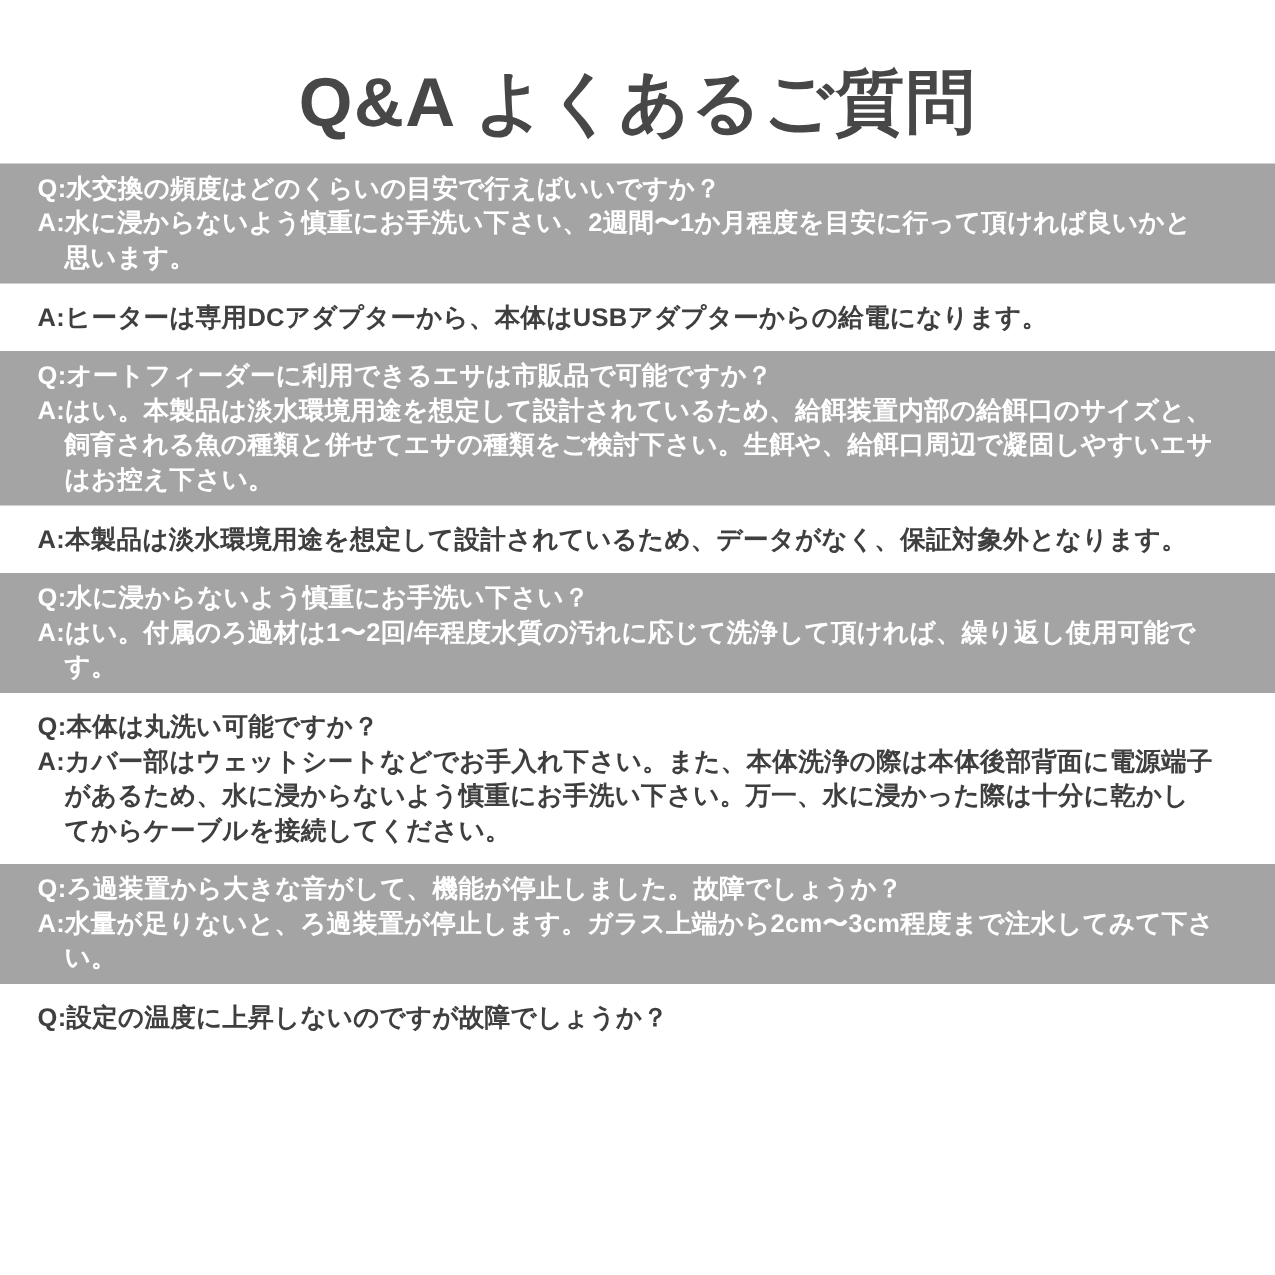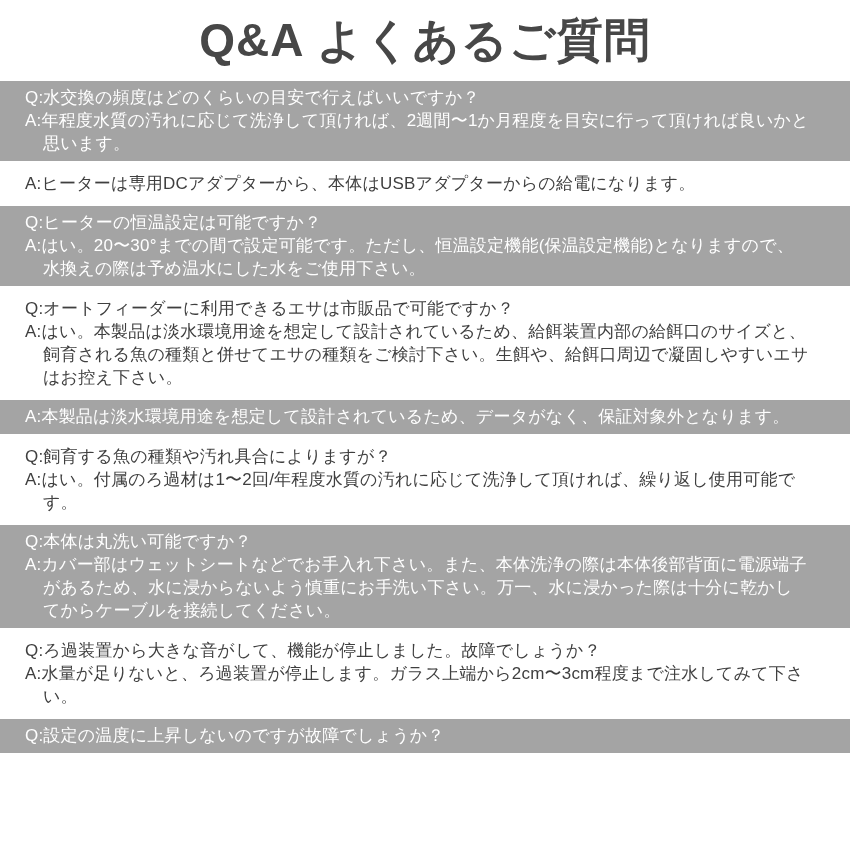--- a/index.html
+++ b/index.html
@@ -11,39 +11,40 @@
     width: 850px;
     height: 850px;
     overflow: hidden;
     font-family: "Liberation Sans", "DejaVu Sans", sans-serif;
   }
   .page {
     width: 850px;
     height: 632px;
     display: flex;
     flex-direction: column;
+    margin-top: 28px;
   }
   .page-title {
     color: var(--title-text, #474747);
     font-size: 46px;
     font-weight: 700;
     text-align: center;
     letter-spacing: 1px;
     padding: 13px 0 11px 0;
     line-height: 1.2;
   }
   .qa-list {
     display: flex;
     flex-direction: column;
     flex: 1;
   }
   .qa-item {
     padding: 8px 40px 8px 25px;
     font-size: 17px;
-    font-weight: 400;
+    font-weight: 700;
     line-height: 23px;
     letter-spacing: 0.2px;
   }
   .qa-item:nth-child(odd) {
     background: var(--gray-bg, #a4a4a4);
     color: var(--gray-text, #ffffff);
     margin: 2px 0;
     padding-top: 5px;
     padding-bottom: 6px;
   }
@@ -63,44 +64,40 @@
 <body>
 
 <div class="page">
 
   <div class="page-title">Q&amp;A よくあるご質問</div>
 
   <div class="qa-list">
 
     <section class="qa-item">
       <p>Q:水交換の頻度はどのくらいの目安で行えばいいですか？</p>
-      <p>A:年程度水質の汚れに応じて洗浄して頂ければ、2週間〜1か月程度を目安に行って頂ければ良いかと思います。</p>
+      <p>A:水に浸からないよう慎重にお手洗い下さい、2週間〜1か月程度を目安に行って頂ければ良いかと思います。</p>
     </section>
 
     <section class="qa-item">
       <p>A:ヒーターは専用DCアダプターから、本体はUSBアダプターからの給電になります。</p>
     </section>
 
-    <section class="qa-item">
-      <p>Q:ヒーターの恒温設定は可能ですか？</p>
-      <p>A:はい。20〜30°までの間で設定可能です。ただし、恒温設定機能(保温設定機能)となりますので、水換えの際は予め温水にした水をご使用下さい。</p>
-    </section>
 
 
     <section class="qa-item">
       <p>Q:オートフィーダーに利用できるエサは市販品で可能ですか？</p>
       <p>A:はい。本製品は淡水環境用途を想定して設計されているため、給餌装置内部の給餌口のサイズと、飼育される魚の種類と併せてエサの種類をご検討下さい。生餌や、給餌口周辺で凝固しやすいエサはお控え下さい。</p>
     </section>
 
     <section class="qa-item">
       <p>A:本製品は淡水環境用途を想定して設計されているため、データがなく、保証対象外となります。</p>
     </section>
 
     <section class="qa-item">
-      <p>Q:飼育する魚の種類や汚れ具合によりますが？</p>
+      <p>Q:水に浸からないよう慎重にお手洗い下さい？</p>
       <p>A:はい。付属のろ過材は1〜2回/年程度水質の汚れに応じて洗浄して頂ければ、繰り返し使用可能です。</p>
     </section>
 
     <section class="qa-item">
       <p>Q:本体は丸洗い可能ですか？</p>
       <p>A:カバー部はウェットシートなどでお手入れ下さい。また、本体洗浄の際は本体後部背面に電源端子があるため、水に浸からないよう慎重にお手洗い下さい。万一、水に浸かった際は十分に乾かしてからケーブルを接続してください。</p>
     </section>
 
     <section class="qa-item">
       <p>Q:ろ過装置から大きな音がして、機能が停止しました。故障でしょうか？</p>

